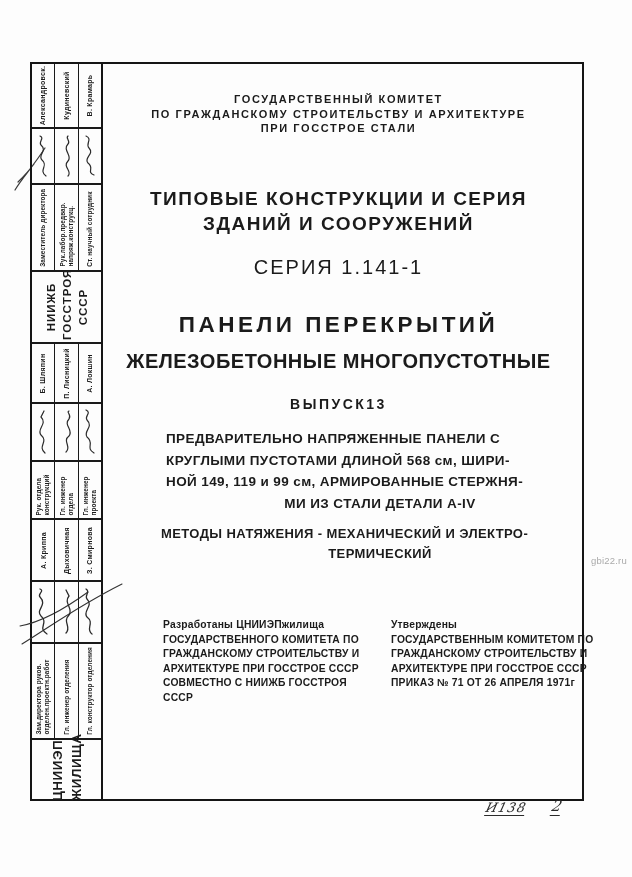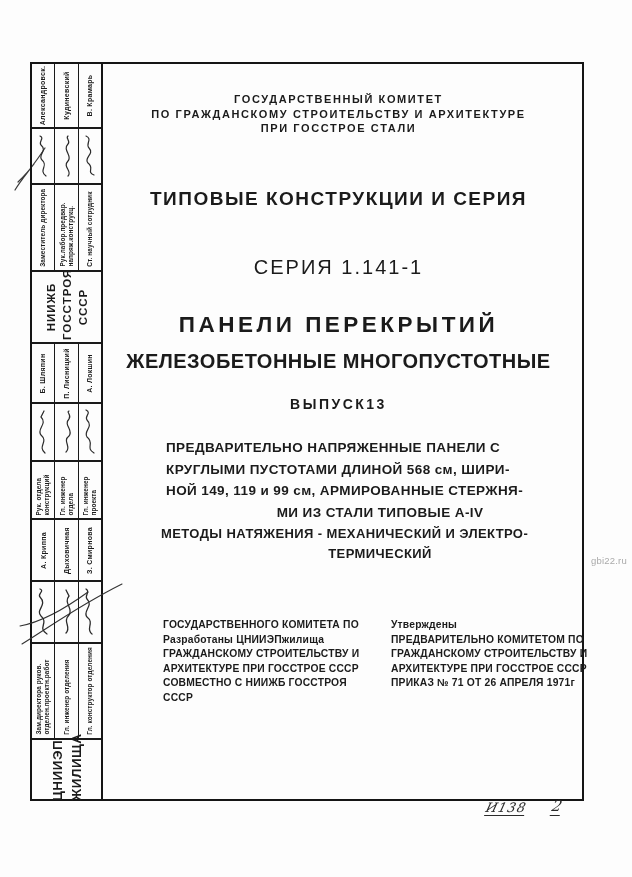--- a/index.html
+++ b/index.html
@@ -50,21 +50,21 @@
   .content { position:absolute; left:71px; top:0; right:0; bottom:0; }
   .centerblock { position:absolute; left:0; right:8px; text-align:center; }
   .gov-header { top:28px; font-size:11px; font-weight:bold; letter-spacing:1.6px; line-height:14.5px; }
   .series-heading { top:122px; font-size:19px; font-weight:bold; letter-spacing:1.5px; line-height:25px; }
   .series-num { top:192px; font-size:20px; font-weight:normal; letter-spacing:2px; }
   .main-title-1 { top:248px; font-size:22.5px; font-weight:bold; letter-spacing:3.5px; }
   .main-title-2 { top:286px; font-size:20px; font-weight:bold; letter-spacing:0.5px; }
   .issue-line { top:332px; font-size:14px; font-weight:bold; letter-spacing:2.5px; }
   .issue-num { display:inline-block; }
   .para1 {
-    position:absolute; top:373px; left:63px; width:428px;
+    position:absolute; top:364px; left:63px; width:428px;
     font-size:13.5px; font-weight:bold; letter-spacing:0.4px; line-height:21.5px;
   }
   .para1 .pline-center { text-align:center; }
   .para2 {
     position:absolute; top:460px; left:58px; width:438px;
     font-size:13px; font-weight:bold; letter-spacing:0.4px; line-height:20px;
   }
   .para2 .pline-center { text-align:center; }
   .footcol {
     position:absolute; top:554px; font-size:10.3px; font-weight:bold;
@@ -255,55 +255,56 @@
     <div class="content">
 
       <div class="centerblock gov-header">
         <div>ГОСУДАРСТВЕННЫЙ КОМИТЕТ</div>
         <div>ПО ГРАЖДАНСКОМУ СТРОИТЕЛЬСТВУ И АРХИТЕКТУРЕ</div>
         <div>ПРИ ГОССТРОЕ СТАЛИ</div>
       </div>
 
       <div class="centerblock series-heading">
         <div>ТИПОВЫЕ КОНСТРУКЦИИ И СЕРИЯ</div>
+        <div>ЗДАНИЙ И СООРУЖЕНИЙ</div>
       </div>
 
       <div class="centerblock series-num">СЕРИЯ 1.141-1</div>
 
       <div class="centerblock main-title-1">ПАНЕЛИ ПЕРЕКРЫТИЙ</div>
       <div class="centerblock main-title-2">ЖЕЛЕЗОБЕТОННЫЕ МНОГОПУСТОТНЫЕ</div>
 
       <div class="centerblock issue-line">
         <span>ВЫПУСК</span><span class="issue-num">13</span>
       </div>
 
       <div class="para1">
         <div>ПРЕДВАРИТЕЛЬНО НАПРЯЖЕННЫЕ ПАНЕЛИ С</div>
         <div>КРУГЛЫМИ ПУСТОТАМИ ДЛИНОЙ 568 см, ШИРИ-</div>
         <div>НОЙ 149, 119 и 99 см, АРМИРОВАННЫЕ СТЕРЖНЯ-</div>
-        <div class="pline-center">МИ ИЗ СТАЛИ ТИПОВЫЕ А-IV</div>
+        <div class="pline-center">МИ ИЗ СТАЛИ ДЕТАЛИ А-IV</div>
       </div>
 
       <div class="para2">
         <div>МЕТОДЫ НАТЯЖЕНИЯ - МЕХАНИЧЕСКИЙ И ЭЛЕКТРО-</div>
         <div class="pline-center">ТЕРМИЧЕСКИЙ</div>
       </div>
 
       <div class="footcol foot-left">
+        <div>Разработаны ЦНИИЭПжилища</div>
         <div>ГОСУДАРСТВЕННОГО КОМИТЕТА ПО</div>
-        <div>Разработаны ЦНИИЭПжилища</div>
         <div>ГРАЖДАНСКОМУ СТРОИТЕЛЬСТВУ И</div>
         <div>АРХИТЕКТУРЕ ПРИ ГОССТРОЕ СССР</div>
         <div>СОВМЕСТНО С НИИЖБ ГОССТРОЯ</div>
         <div>СССР</div>
       </div>
 
       <div class="footcol foot-right">
         <div>Утверждены</div>
-        <div>ПРЕДВАРИТЕЛЬНО КОМИТЕТОМ ПО</div>
+        <div>ГОСУДАРСТВЕННЫМ КОМИТЕТОМ ПО</div>
         <div>ГРАЖДАНСКОМУ СТРОИТЕЛЬСТВУ И</div>
         <div>АРХИТЕКТУРЕ ПРИ ГОССТРОЕ СССР</div>
         <div>ПРИКАЗ № 71 ОТ 26 АПРЕЛЯ 1971г</div>
       </div>
 
     </div>
   </div>
 
   <span class="hand hand-code">И138</span>
   <span class="hand hand-page">2</span>

